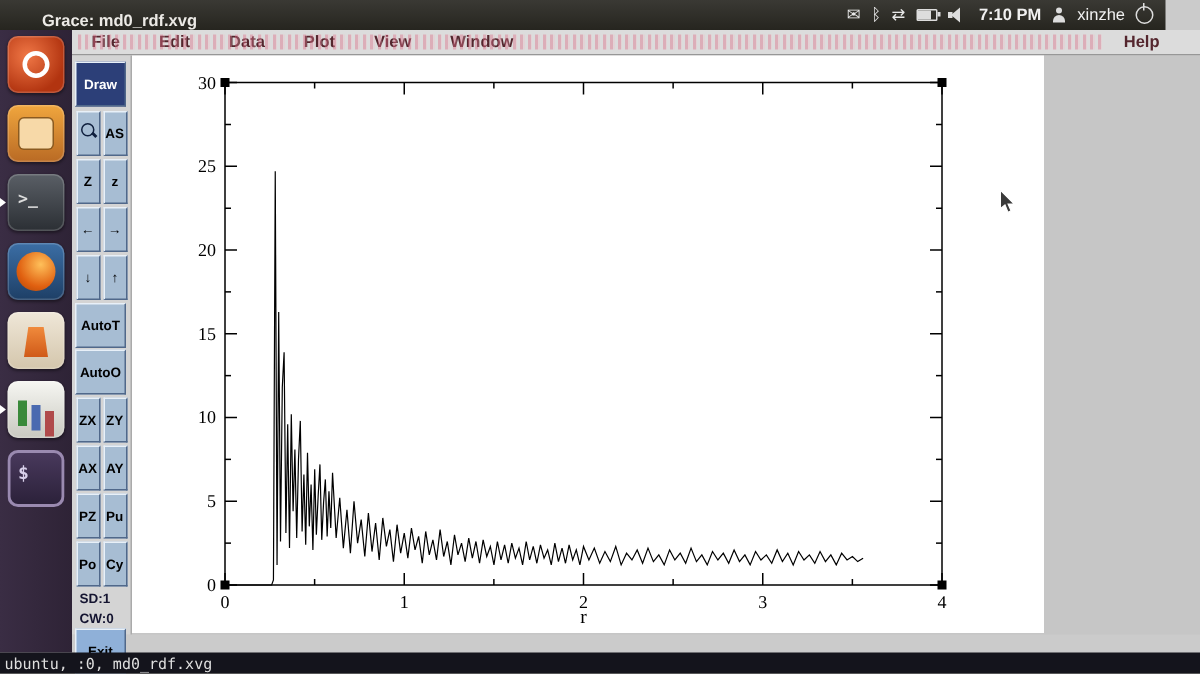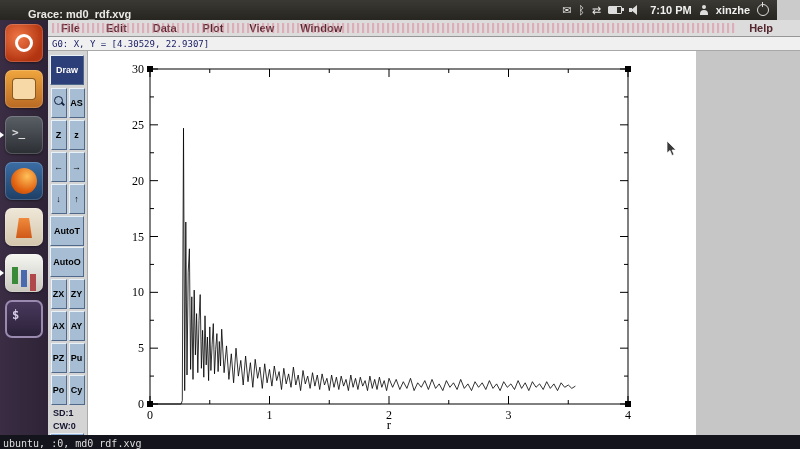--- a/index.html
+++ b/index.html
@@ -12,21 +12,21 @@
   .tray-ic{font-size:11px;color:#e8e8e8;line-height:20px;}
   .battery{display:inline-block;width:12px;height:6px;border:1px solid #ddd;border-radius:1px;position:relative;background:linear-gradient(90deg,#ddd 70%,transparent 70%);}
   .battery::after{content:"";position:absolute;right:-3px;top:1px;width:2px;height:3px;background:#ddd;}
   .speaker{position:relative;display:inline-block;width:12px;height:10px;}
   .spk-body{position:absolute;left:0;top:3px;width:3px;height:4px;background:#ddd;}
   .spk-cone{position:absolute;left:2px;top:0;width:0;height:0;border-top:5px solid transparent;border-bottom:5px solid transparent;border-right:6px solid #ddd;}
   .tb-time{font-weight:bold;margin-left:2px;}
   .person{position:relative;display:inline-block;width:10px;height:10px;}
   .p-head{position:absolute;left:3px;top:0;width:4px;height:4px;border-radius:50%;background:#ddd;}
   .p-body{position:absolute;left:1px;top:5px;width:8px;height:5px;border-radius:4px 4px 0 0;background:#ddd;}
-  .tb-user{font-weight:bold;}
+  .tb-user{font-weight:normal;}
   .power{display:inline-block;width:10px;height:10px;border:1.5px solid #ddd;border-radius:50%;position:relative;}
   .power::after{content:"";position:absolute;left:3.5px;top:-3px;width:1.5px;height:5px;background:#ddd;}
 
   
   .launcher{position:absolute;left:0;top:20px;width:48px;height:415px;background:linear-gradient(90deg,#3a2d44,#2e2336);}
   .litem{position:relative;width:48px;height:46px;}
   .ind{position:absolute;left:0;top:50%;transform:translateY(-50%);width:0;height:0;border-top:3px solid transparent;border-bottom:3px solid transparent;border-left:4px solid #fff;}
   .tile{position:absolute;left:5px;top:4px;width:38px;height:38px;border-radius:7px;box-shadow:inset 0 0 0 1px rgba(255,255,255,.18),0 1px 2px rgba(0,0,0,.4);}
   .tile.dash{background:radial-gradient(circle at 35% 35%,#f07746,#b23410 72%);}
   .tile.dash::after{content:"";position:absolute;inset:10px;border:3px solid #fff;border-radius:50%;}
@@ -130,23 +130,20 @@
     <div class="menubar">
       <span class="menu">File</span>
       <span class="menu">Edit</span>
       <span class="menu">Data</span>
       <span class="menu">Plot</span>
       <span class="menu">View</span>
       <span class="menu">Window</span>
       <span class="menu help">Help</span>
     </div>
 
-    <div class="locator">
-      <span>G0: X, Y = [4.30529, 22.9307]</span>
-    </div>
 
     <div class="gbody">
       <div class="gtoolbar">
         <button class="tbtn draw">Draw</button>
         <div class="trow">
           <button class="tbtn sq"><span class="mag"></span></button>
           <button class="tbtn sq">AS</button>
         </div>
         <div class="trow">
           <button class="tbtn sq">Z</button>

